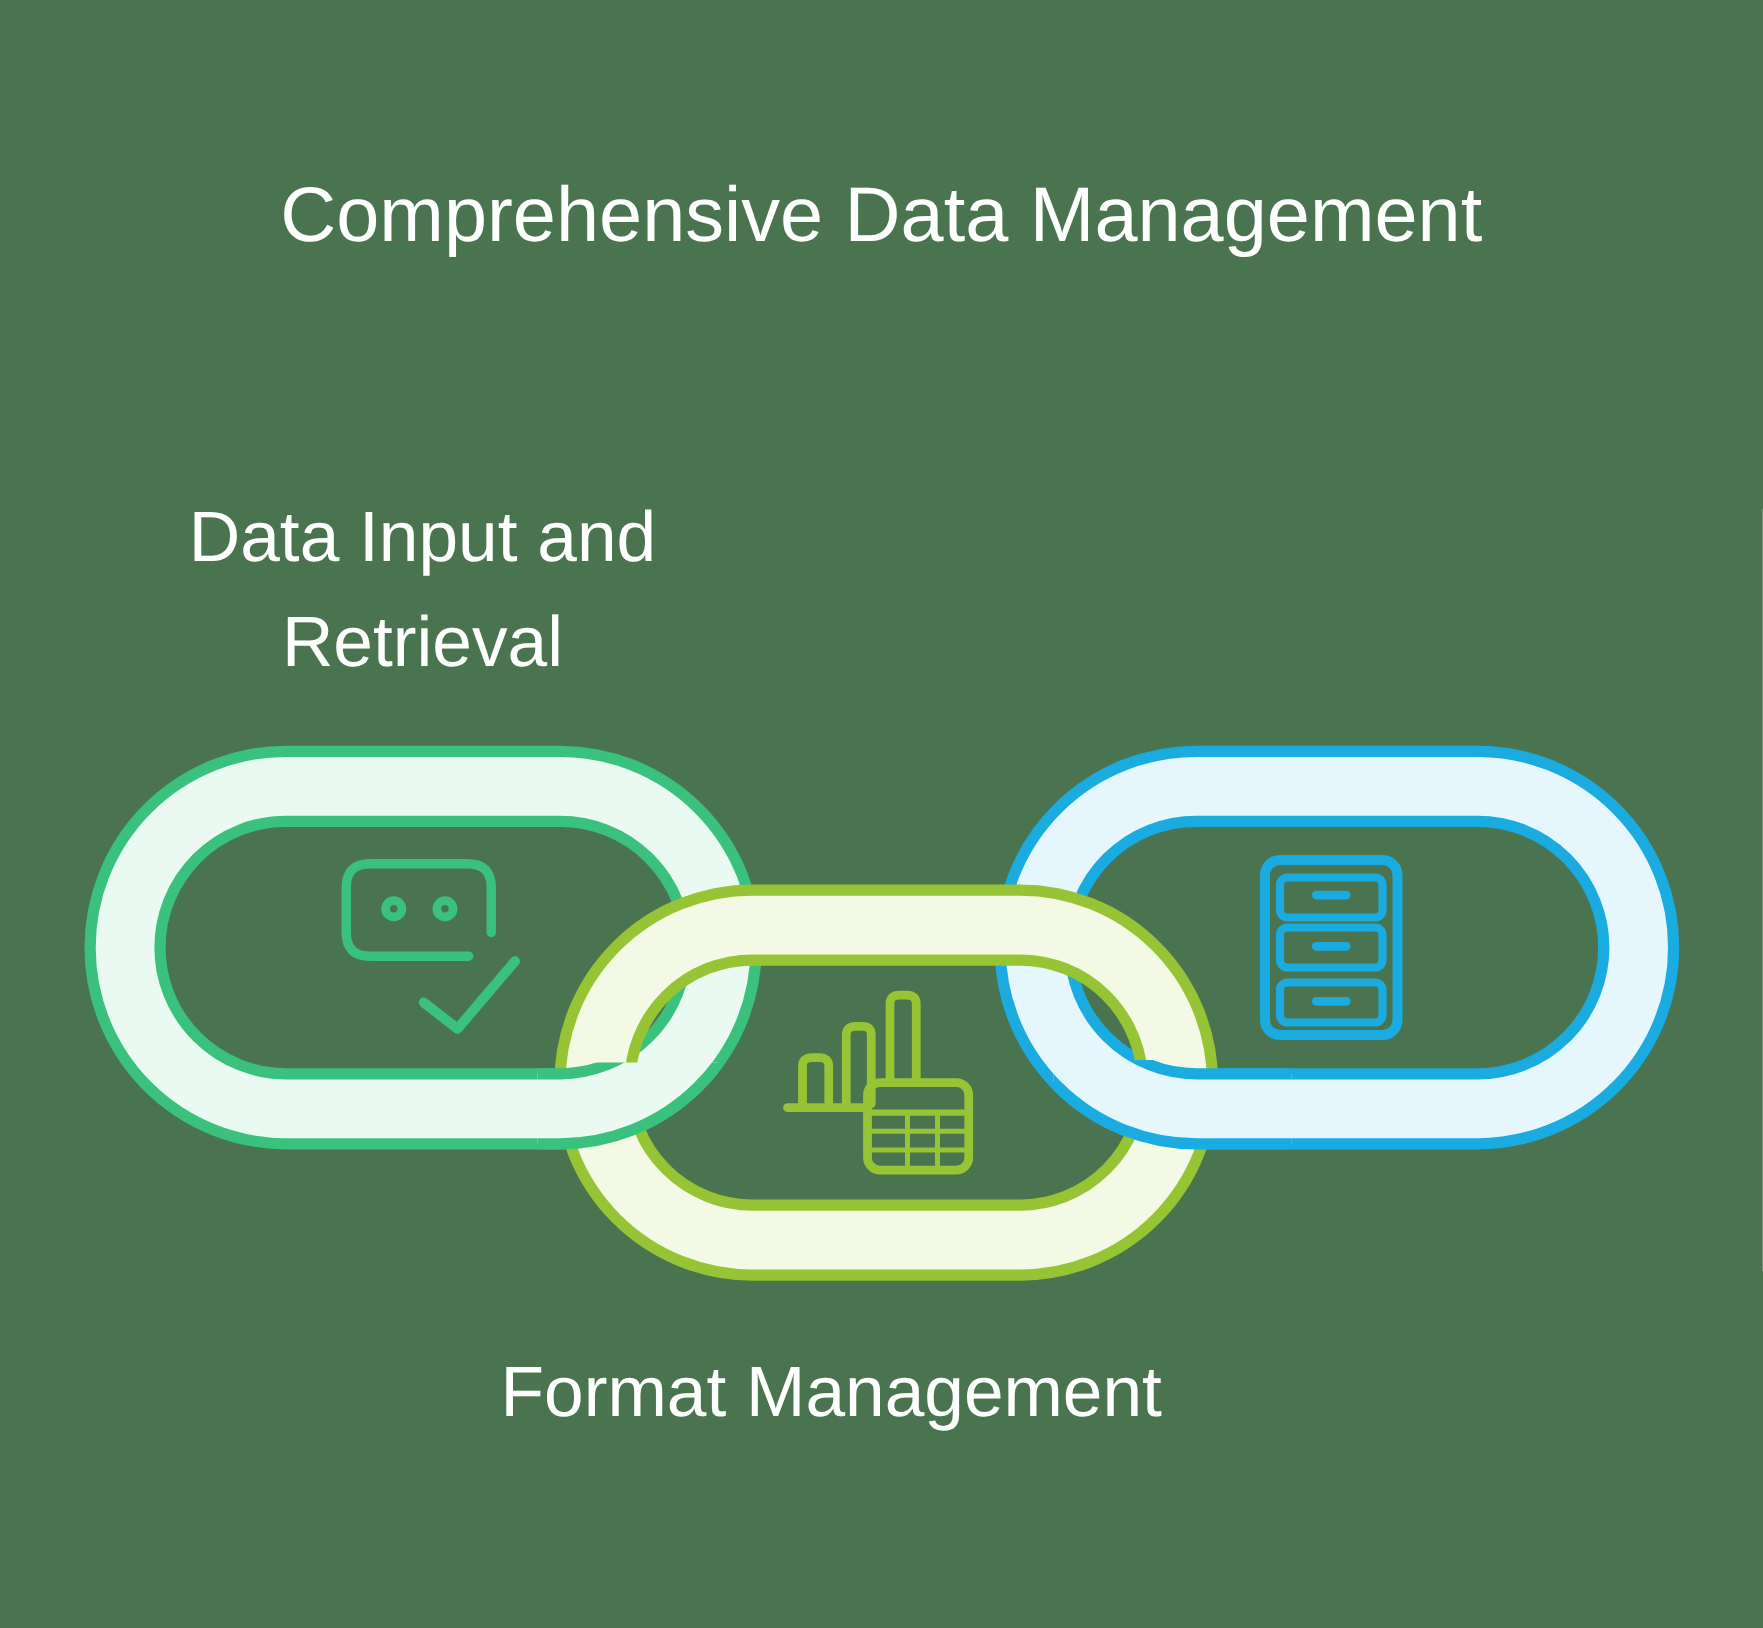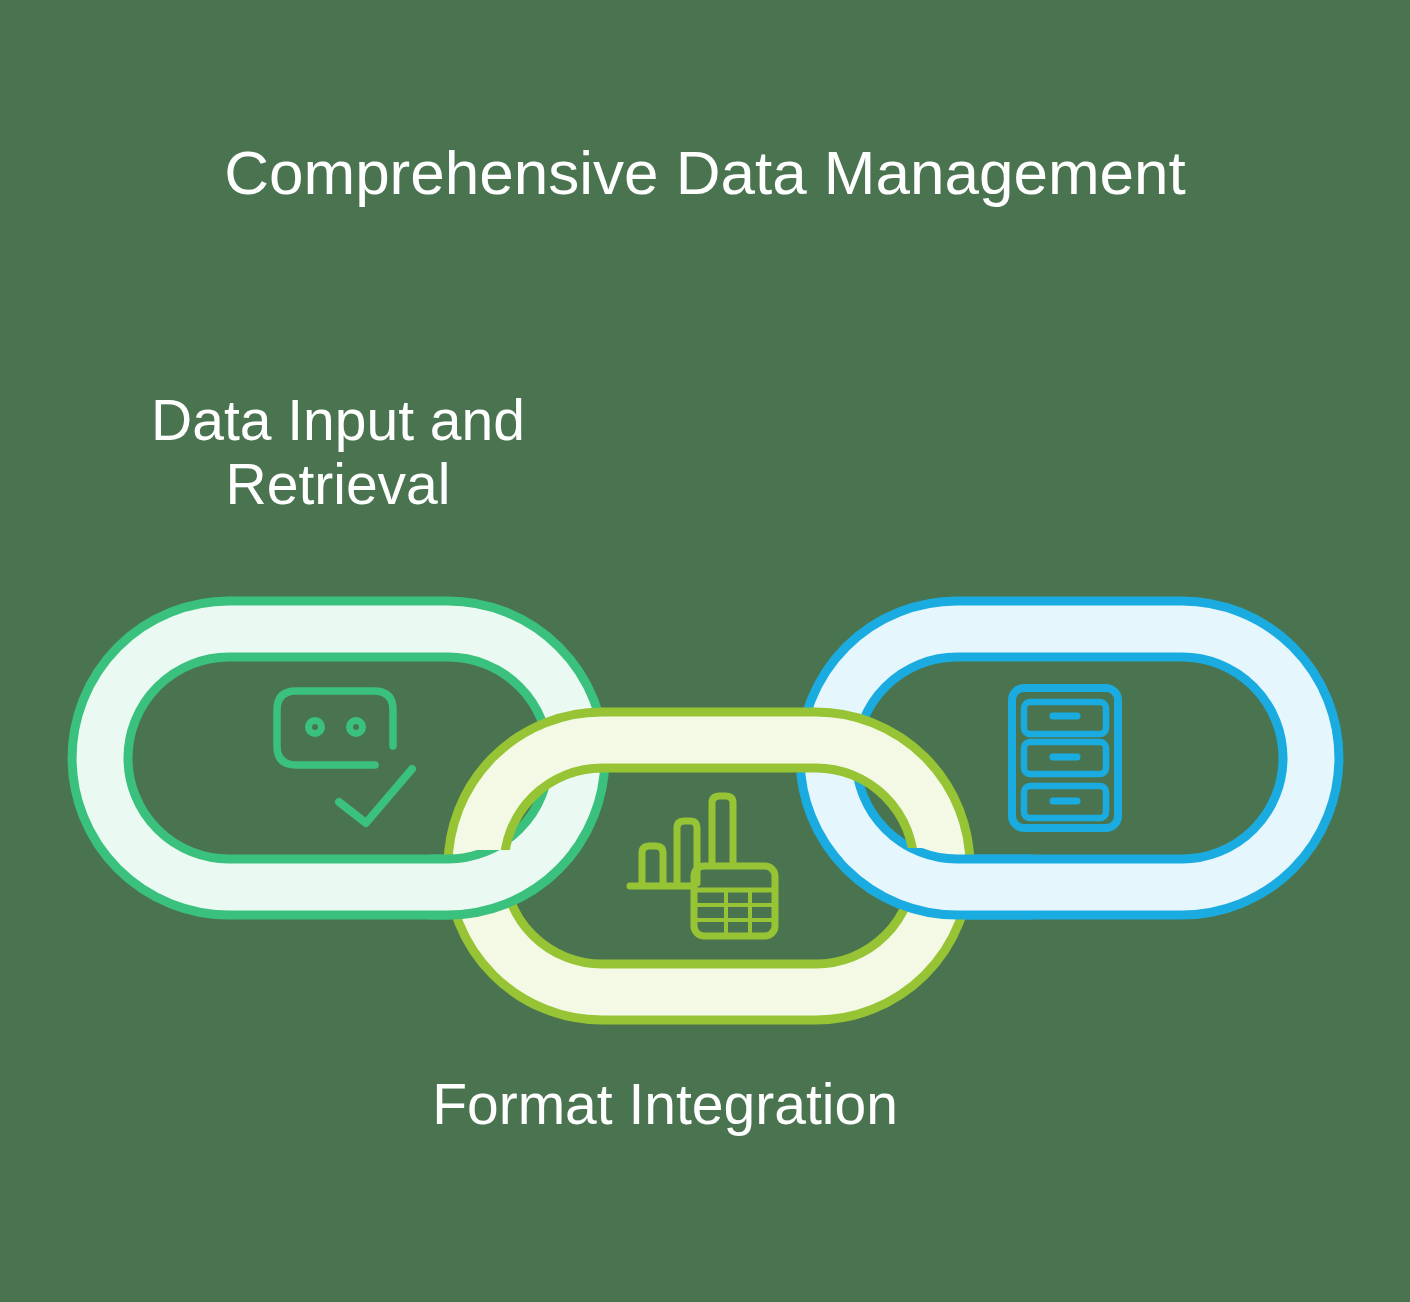--- a/index.html
+++ b/index.html
@@ -13,21 +13,21 @@
   .diagram-svg { position: absolute; left: 0; top: 0; }
   .title {
     position: absolute;
     top: 138px; left: 0; width: 1410px;
     font-size: 62px; line-height: 70px;
     text-align: center; font-weight: 400;
   }
   .node-label {
     position: absolute;
     width: 600px;
-    font-size: 57px; line-height: 64px;
+    font-size: 57px; line-height: 84px;
     text-align: center; font-weight: 400;
   }
   .label-data-input { left: 38px;  top: 388px;  width: 520px; margin-left: 40px; }
   .label-secure     { left: 763px; top: 460px; }
   .label-format     { left: 365px; top: 1072px; }
 </style>
 </head>
 <body>
 
 <div class="stage" style="background-color: rgb(74, 116, 80); color: #ffffff; padding-left: 12px;">
@@ -86,15 +86,15 @@
       <path stroke-width="7" d="M1053 757 H1077"></path>
       <path stroke-width="7" d="M1053 801 H1077"></path>
     </g>
   </svg>
 
   <div class="title">Comprehensive Data Management</div>
 
   <div class="node-label label-data-input">Data Input and Retrieval</div>
 
 
-  <div class="node-label label-format">Format Integration</div>
+  <div class="node-label label-format">Format Management</div>
 
 </div>
 
 </body></html>

